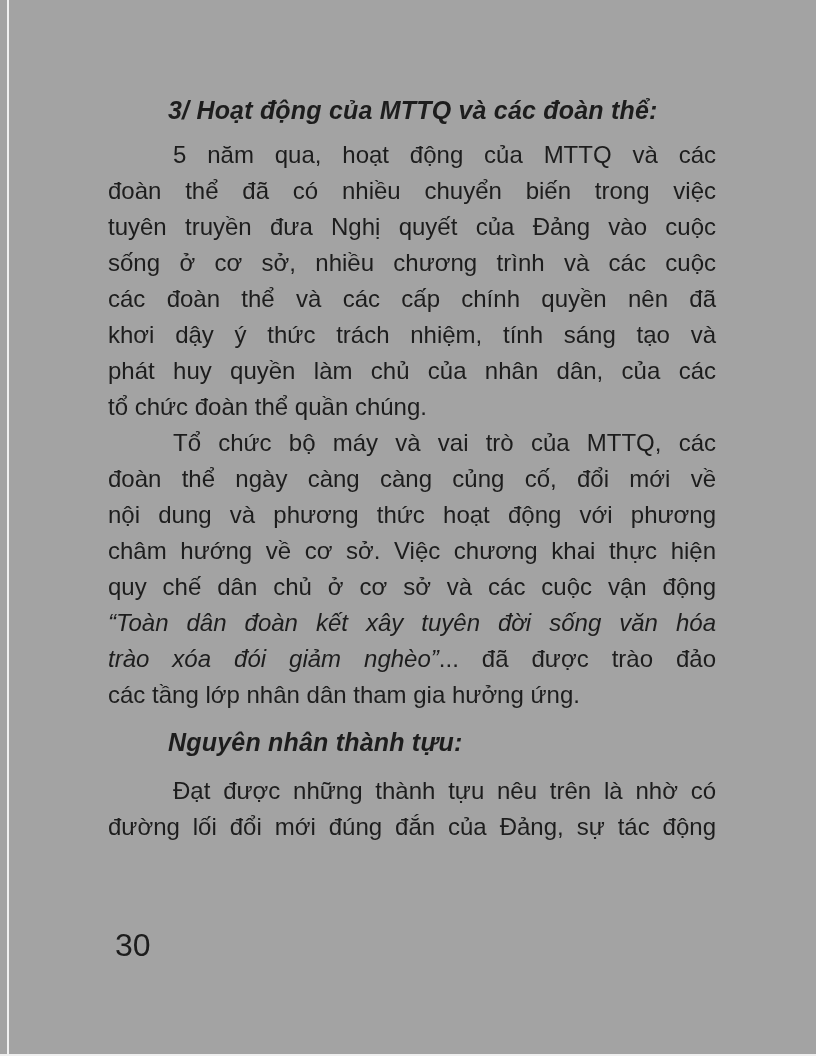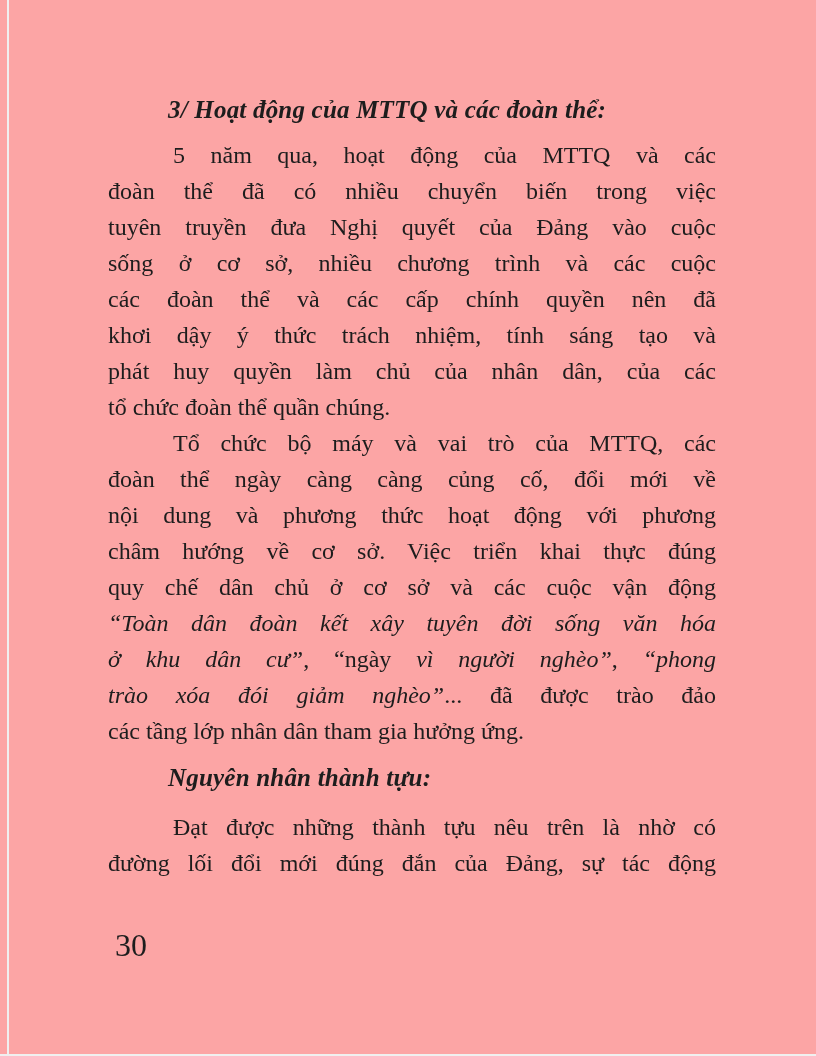--- a/index.html
+++ b/index.html
@@ -4,22 +4,22 @@
 <style>
   html, body {
     margin: 0;
     padding: 0;
     background: #ffffff;
   }
   .page {
     position: relative;
     width: 816px;
     height: 1056px;
-    background: #fca5a5;
-    font-family: Liberation Serif, serif;
+    background: #a3a3a3;
+    font-family: Liberation Sans, sans-serif;
     color: #1d1d1d;
     overflow: hidden;
   }
   .scan-edge-left {
     position: absolute;
     left: 7px;
     top: 0;
     bottom: 0;
     width: 2px;
     background: #f0f0f0;
@@ -82,24 +82,23 @@
         <div class="line"><span>sống ở cơ sở, nhiều chương trình và các cuộc</span></div>
         <div class="line"><span>các đoàn thể và các cấp chính quyền nên đã</span></div>
         <div class="line"><span>khơi dậy ý thức trách nhiệm, tính sáng tạo và</span></div>
         <div class="line"><span>phát huy quyền làm chủ của nhân dân, của các</span></div>
         <div class="line last"><span>tổ chức đoàn thể quần chúng.</span></div>
       </div>
       <div class="para">
         <div class="line first"><span>Tổ chức bộ máy và vai trò của MTTQ, các</span></div>
         <div class="line"><span>đoàn thể ngày càng càng củng cố, đổi mới về</span></div>
         <div class="line"><span>nội dung và phương thức hoạt động với phương</span></div>
-        <div class="line"><span>châm hướng về cơ sở. Việc triển khai thực đúng</span></div>
+        <div class="line"><span>châm hướng về cơ sở. Việc chương khai thực hiện</span></div>
         <div class="line"><span>quy chế dân chủ ở cơ sở và các cuộc vận động</span></div>
         <div class="line"><span class="it">“Toàn dân đoàn kết xây tuyên đời sống văn hóa</span></div>
-        <div class="line"><span class="it">ở khu dân cư”</span><span>, “ngày </span><span class="it">vì người nghèo”</span><span>, </span><span class="it">“phong</span></div>
         <div class="line"><span class="it">trào xóa đói giảm nghèo”</span><span>... </span><span>đã được trào đảo</span></div>
         <div class="line last"><span>các tầng lớp nhân dân tham gia hưởng ứng.</span></div>
       </div>
       <div class="heading h2">Nguyên nhân thành tựu:</div>
       <div class="para">
         <div class="line first"><span>Đạt được những thành tựu nêu trên là nhờ có</span></div>
         <div class="line"><span>đường lối đổi mới đúng đắn của Đảng, sự tác động</span></div>
       </div>
     </div>
   <div class="page-number">30</div>

